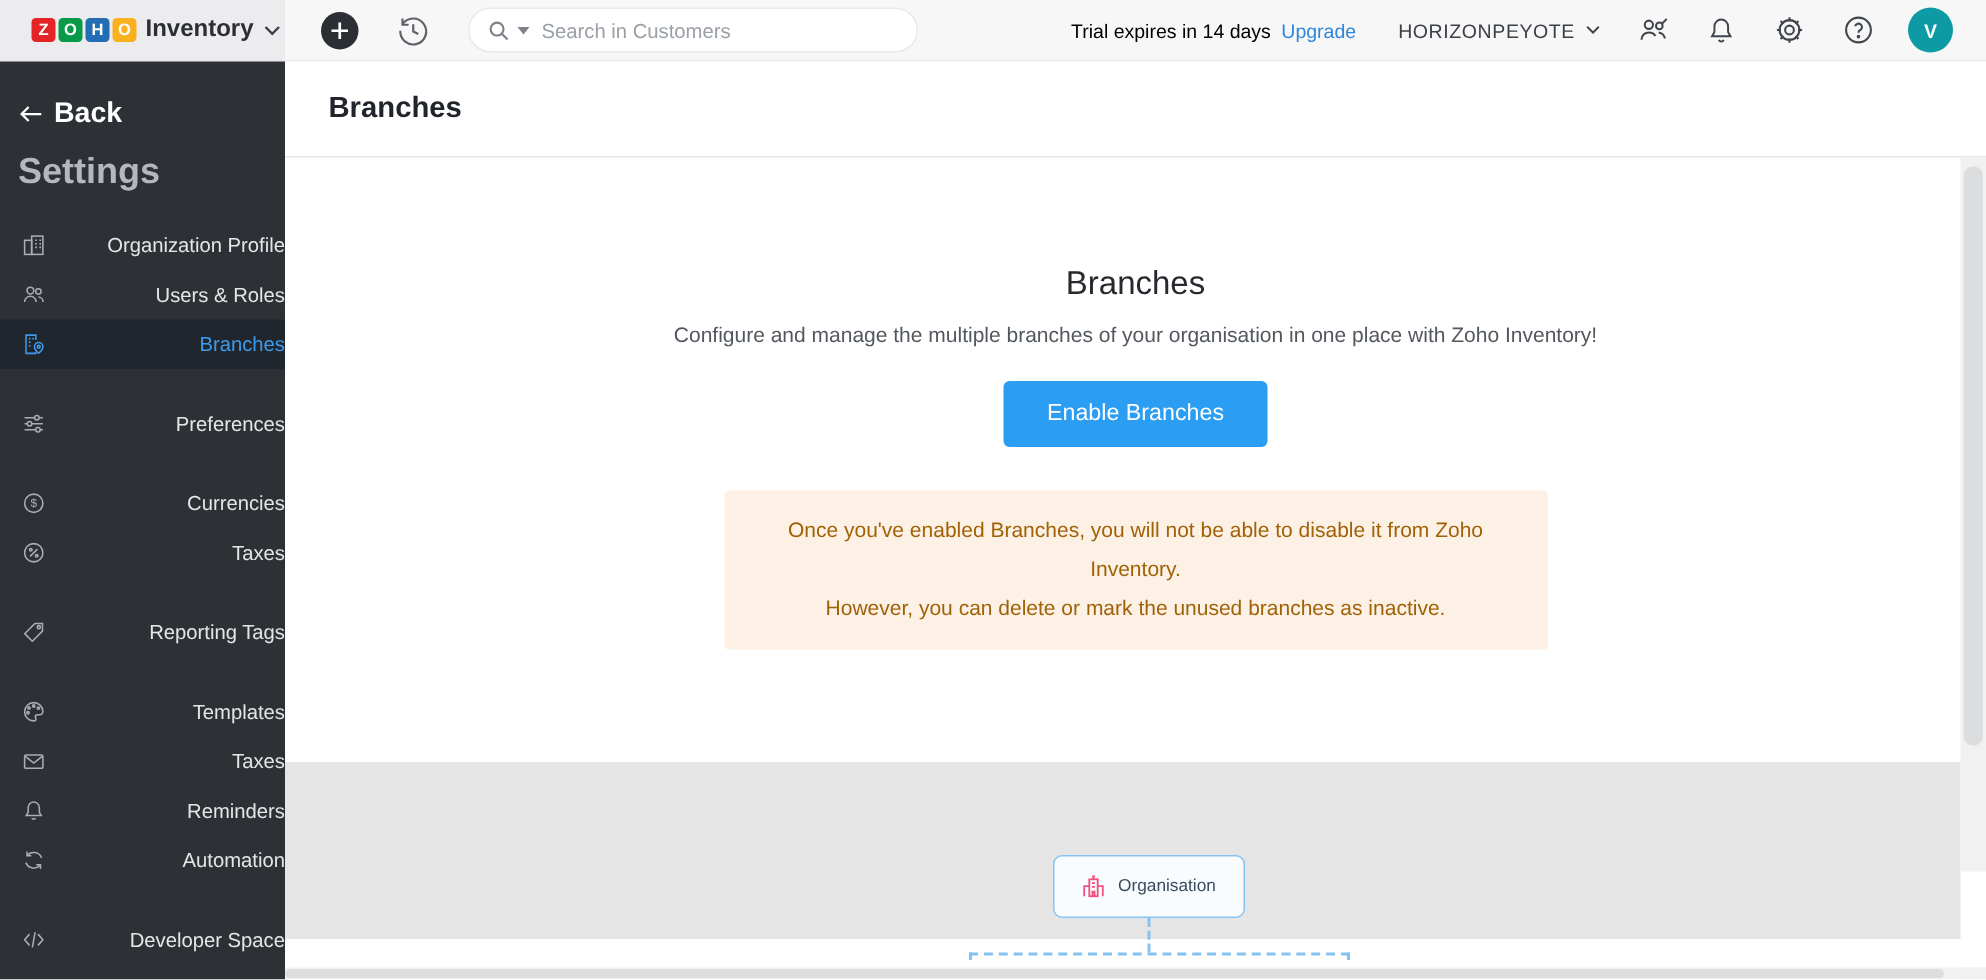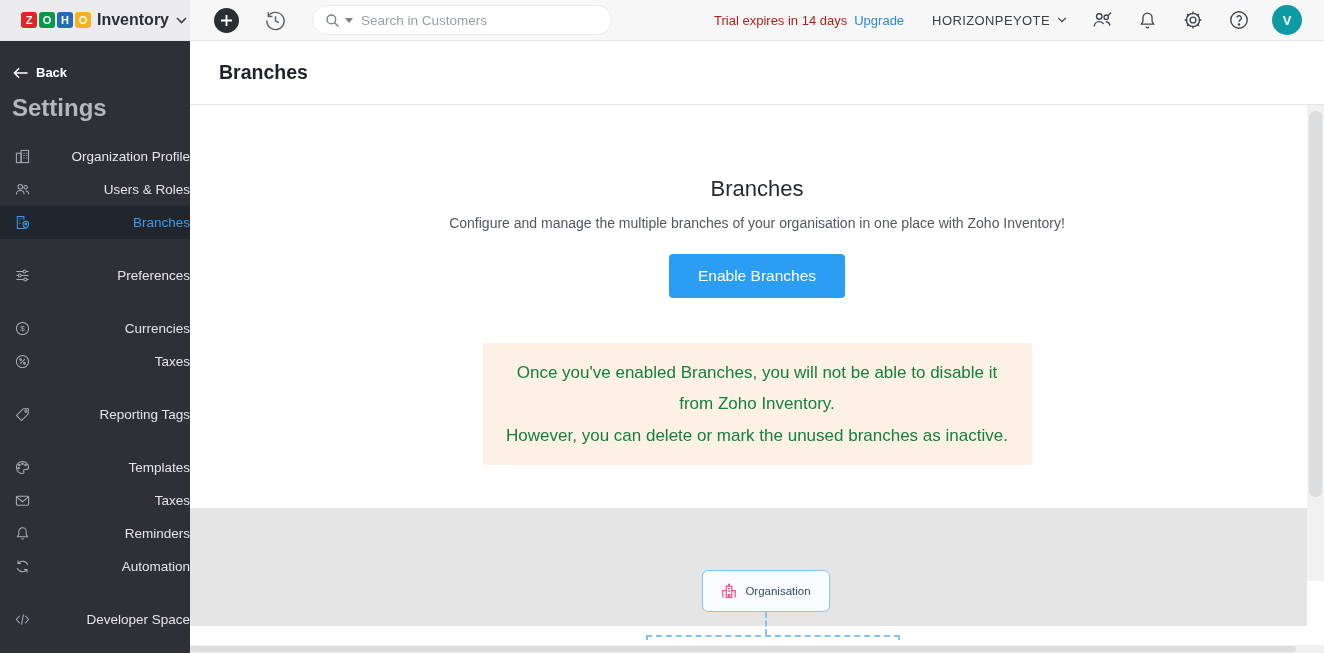--- a/index.html
+++ b/index.html
@@ -25,53 +25,53 @@
   .history-btn { margin-left:25px; cursor:pointer; display:flex; flex-shrink:0; }
   .searchbar { margin-left:25px; width:300px; height:30px; background:#fff; border:1px solid #e9eaec;
                border-radius:16px; display:flex; align-items:center; padding:0 12px; flex-shrink:0; }
   .searchbar .tri { width:0; height:0; border-left:4px solid transparent; border-right:4px solid transparent;
                     border-top:5px solid #7d8288; margin:0 8px 0 5px; }
   .searchbar input { border:none; outline:none; flex:1; font-size:13.5px; color:#3c4146; background:transparent;
                      font-family:"Liberation Sans", sans-serif; }
   .searchbar input::placeholder { color:#9aa0a6; }
 
   .topbar-right { margin-left:auto; display:flex; align-items:center; }
-  .trial-text { font-size:13px; color:#b91c1c; }
+  .trial-text { font-size:13px; color:#000000; }
   .upgrade-link { font-size:13px; color:#2d87da; margin-left:7px; cursor:pointer; }
   .org-name { font-size:13px; color:#3b4046; letter-spacing:.4px; margin-left:28px; cursor:pointer;
               display:flex; align-items:center; gap:7px; font-weight:500; }
   .tb-icon { margin-left:24px; cursor:pointer; display:flex; }
   .avatar { width:30px; height:30px; border-radius:50%; background:#0d9aa4; color:#fff; font-size:13px;
             font-weight:bold; display:flex; align-items:center; justify-content:center; margin-left:22px; cursor:pointer; }
 
   
   .sidebar { position:absolute; top:41px; left:0; width:190px; height:612px; background:#2d3136; overflow:hidden; }
-  .back-row { display:flex; align-items:center; gap:8px; color:#fff; font-size:13px; font-weight:600;
+  .back-row { display:flex; align-items:center; gap:8px; color:#fff; font-size:19px; font-weight:600;
               padding:24px 0 0 13px; cursor:pointer; }
   .settings-title { font-size:24px; color:#b4b8bc; padding:14px 0 18px 12px;font-weight:bold; }
   .side-item { display:flex; align-items:center; gap:11px; height:33px; padding-left:14px;
                font-size:13.5px; color:#e3e5e7; cursor:pointer;justify-content:space-between; }
   .side-item .s-ic { display:flex; width:16px; justify-content:center; }
   .side-item.selected { background:#20262e; color:#3f9ae9; }
   .gap-before { margin-top:20px; }
 
   
   .main { position:absolute; top:41px; left:190px; width:1134px; height:612px; background:#fff; }
   .page-header { height:64px; border-bottom:1px solid #e4e6e9; display:flex; align-items:center; padding-left:29px; }
   .page-header-title { font-size:19.5px; font-weight:600; color:#21252b; }
 
   .content { position:absolute; top:64px; left:0; width:1134px; height:548px; }
   .hero { text-align:center; }
   .hero-title { font-size:22px; font-weight:500; color:#26292d; margin-top:71px; }
   .hero-desc { font-size:14px; color:#53585e; margin-top:13px; }
   .enable-btn { margin-top:23px; background:#2b9df3; color:#fff; border:none; border-radius:4px;
                 font-size:15.5px; padding:0 29px; height:44px; cursor:pointer;
                 font-family:"Liberation Sans", sans-serif; }
-  .warning-box { width:549px; margin:45px auto 0; background:#fdf1e6; border-radius:3px;
-                 font-size:17px; color:#15803d; padding:14px 20px; line-height:1.85; }
+  .warning-box { width:549px; margin:29px auto 0; background:#fdf1e6; border-radius:3px;
+                 font-size:14px; color:#a16207; padding:14px 20px; line-height:1.85; }
   .note-row { margin-top:102px; font-size:13.5px; color:#8e9297; }
   .note-label { color:#202328; font-weight:700; }
 
   
   .blue-section { position:absolute; top:403px; left:0; width:1117px; height:118px; background:#e5e5e5; }
   .org-box { position:absolute; left:512px; top:62px; width:128px; height:42px; background:#f9fcff;
              border:1px solid #86c4f3; border-radius:6px; display:flex; align-items:center;
              justify-content:center; gap:8px; cursor:pointer; }
   .org-box-label { font-size:11.5px; color:#3c4b5d; font-weight:500; }
   .dash-v { position:absolute; left:575px; top:104px; width:0; height:23px; border-left:2px dashed #85c2f0; }

